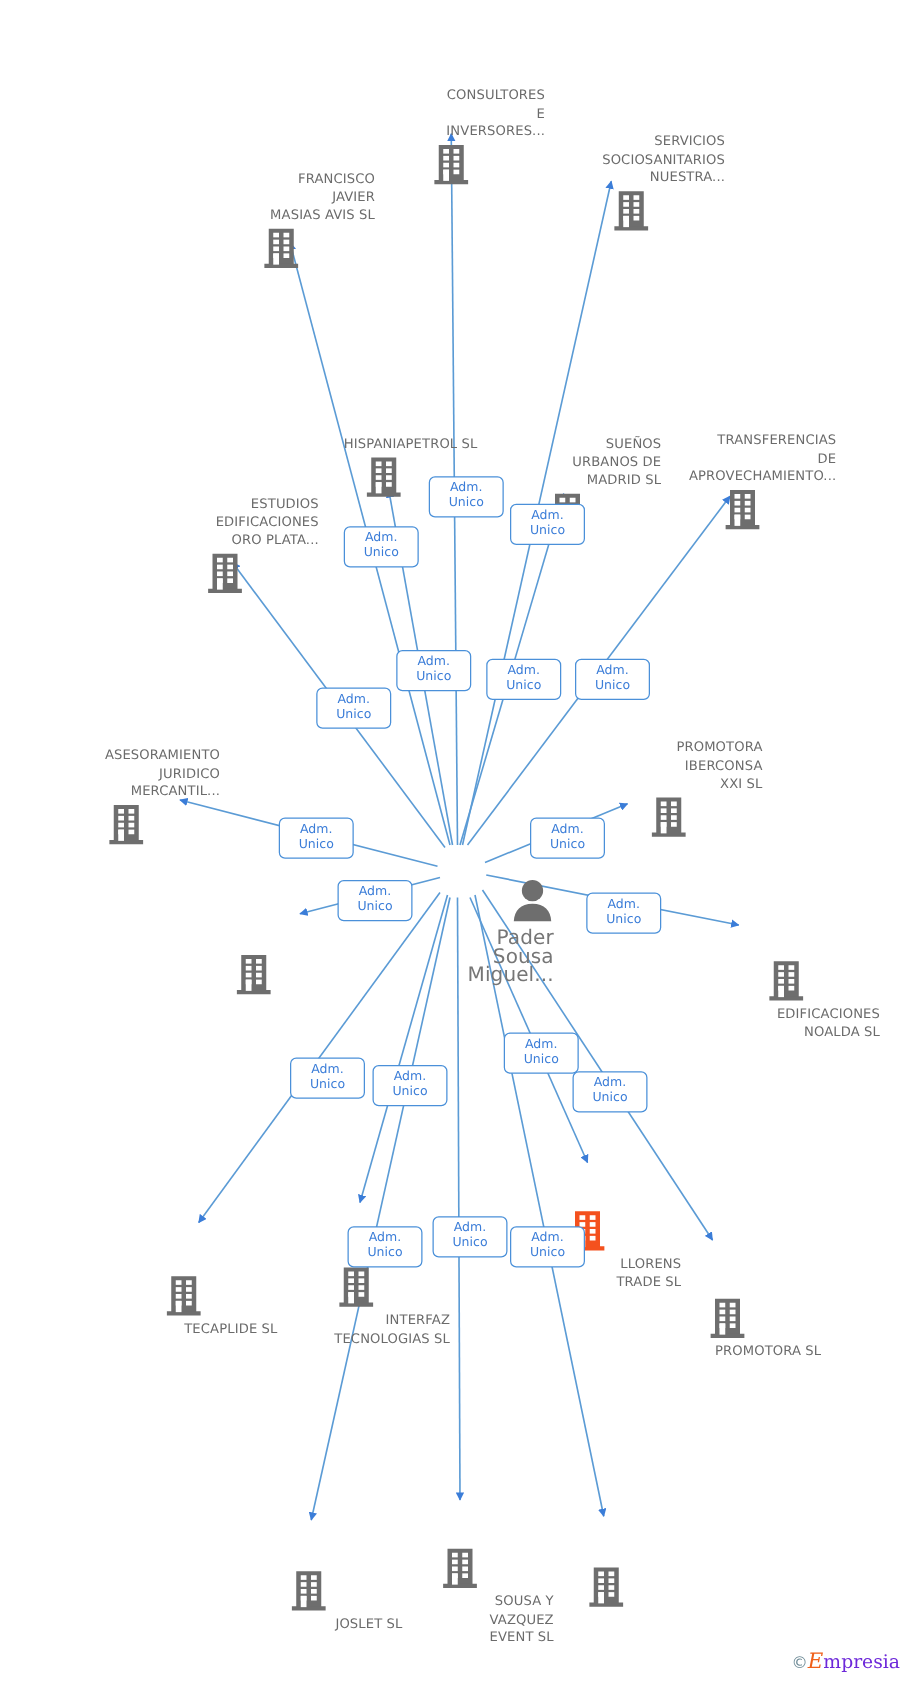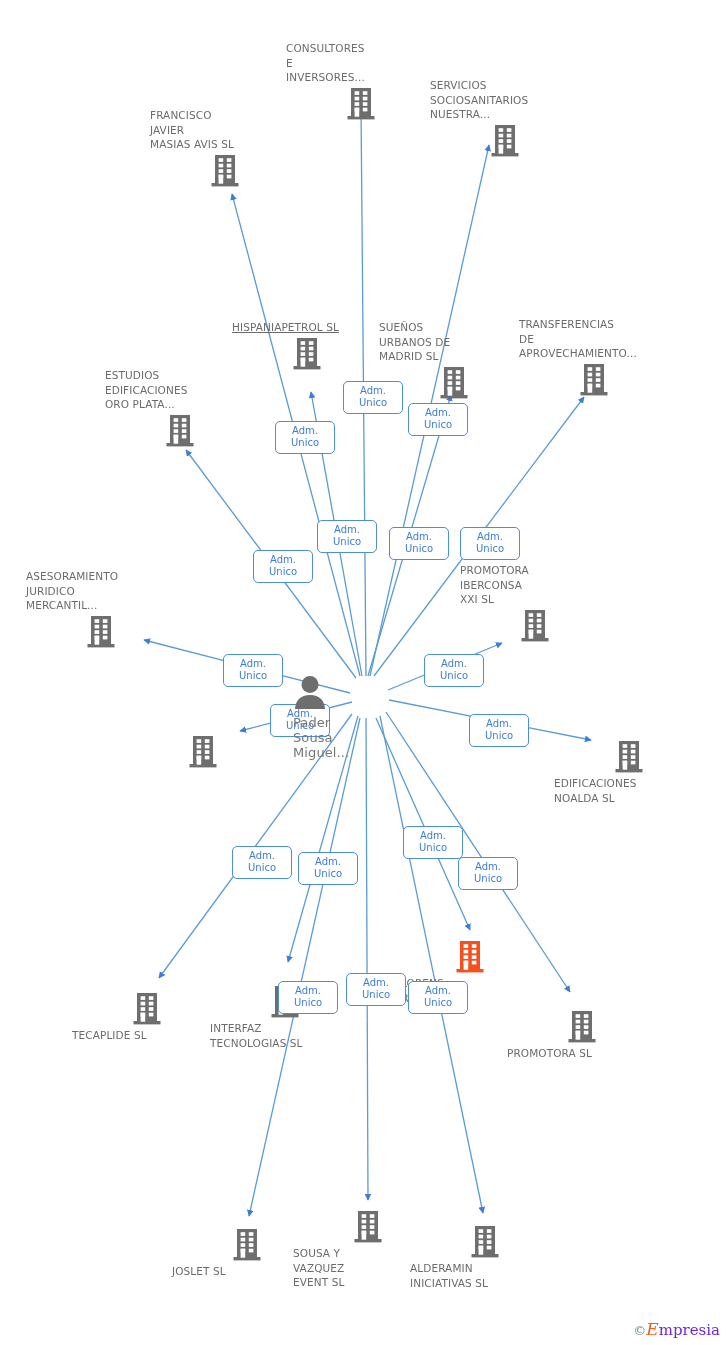--- a/index.html
+++ b/index.html
@@ -22,44 +22,45 @@
     left: 0;
     top: 0;
     width: 728px;
     height: 1345px;
     pointer-events: none;
   }
   .node {
     position: absolute;
     width: 150px;
     margin-left: -75px;
-    text-align: left;
+    text-align: right;
     color: #6b6b6b;
     font-size: 10.5px;
     line-height: 14.5px;
     letter-spacing: 0.1px;
+    margin-top: 28px;
   }
   .node .caption {
     display: block;
     white-space: pre-line;
   }
   .node .glyph {
     display: block;
     margin: 0 auto;
   }
   .node.cap-top .caption { margin-bottom: 2px; }
   .node.cap-bottom .caption { margin-top: 2px; }
 
   .bldg {
     display: block;
     margin: 0 auto;
   }
   .node.center {
     color: #767676;
-    font-size: 13px;
+    font-size: 16px;
     line-height: 15px;
   }
 
   .edge-label {
     position: absolute;
     box-sizing: border-box;
     border: 1px solid #4a90d9;
     border-radius: 5px;
     background: #ffffff;
     color: #3b7dd8;
@@ -185,21 +186,21 @@
             <rect x="8.6" y="9.7" width="4.6" height="3.7" fill="#ffffff"></rect>
             <rect x="16.8" y="9.7" width="4.6" height="3.7" fill="#ffffff"></rect>
             <rect x="8.6" y="15.2" width="4.6" height="3.7" fill="#ffffff"></rect>
             <rect x="16.8" y="15.2" width="4.6" height="3.7" fill="#ffffff"></rect>
             <rect x="8.6" y="20.7" width="4.6" height="3.7" fill="#ffffff"></rect>
             <rect x="16.8" y="20.7" width="4.6" height="3.7" fill="#ffffff"></rect>
             <rect x="8.6" y="20.7" width="4.6" height="9" fill="#ffffff"></rect>
           </svg>
         </span>
       </div>
-      <div class="node cap-top" style="left: 307px; top: 320px; text-decoration: underline;">
+      <div class="node cap-top" style="left: 307px; top: 320px;">
         <span class="caption">HISPANIAPETROL SL</span>
         <span class="glyph">
           <svg width="30" height="34" viewBox="0 0 30 34" class="bldg">
             <rect x="5" y="1" width="20" height="29" fill="#6e6e6e"></rect>
             <rect x="1.5" y="29" width="27" height="3.4" fill="#6e6e6e"></rect>
             <rect x="8.6" y="4.2" width="4.6" height="3.7" fill="#ffffff"></rect>
             <rect x="16.8" y="4.2" width="4.6" height="3.7" fill="#ffffff"></rect>
             <rect x="8.6" y="9.7" width="4.6" height="3.7" fill="#ffffff"></rect>
             <rect x="16.8" y="9.7" width="4.6" height="3.7" fill="#ffffff"></rect>
             <rect x="8.6" y="15.2" width="4.6" height="3.7" fill="#ffffff"></rect>
@@ -467,22 +468,20 @@
             <rect x="16.8" y="4.2" width="4.6" height="3.7" fill="#ffffff"></rect>
             <rect x="8.6" y="9.7" width="4.6" height="3.7" fill="#ffffff"></rect>
             <rect x="16.8" y="9.7" width="4.6" height="3.7" fill="#ffffff"></rect>
             <rect x="8.6" y="15.2" width="4.6" height="3.7" fill="#ffffff"></rect>
             <rect x="16.8" y="15.2" width="4.6" height="3.7" fill="#ffffff"></rect>
             <rect x="8.6" y="20.7" width="4.6" height="3.7" fill="#ffffff"></rect>
             <rect x="16.8" y="20.7" width="4.6" height="3.7" fill="#ffffff"></rect>
             <rect x="8.6" y="20.7" width="4.6" height="9" fill="#ffffff"></rect>
           </svg>
         </span>
-        <span class="caption">ALDERAMIN
-INICIATIVAS SL</span>
       </div>
     </div>
 
   <div id="edge-label-layer">
       <div class="edge-label" style="left: 365px; top: 381px;">Adm.
 Unico</div>
       <div class="edge-label" style="left: 430px; top: 403px;">Adm.
 Unico</div>
       <div class="edge-label" style="left: 297px; top: 421px;">Adm.
 Unico</div>

